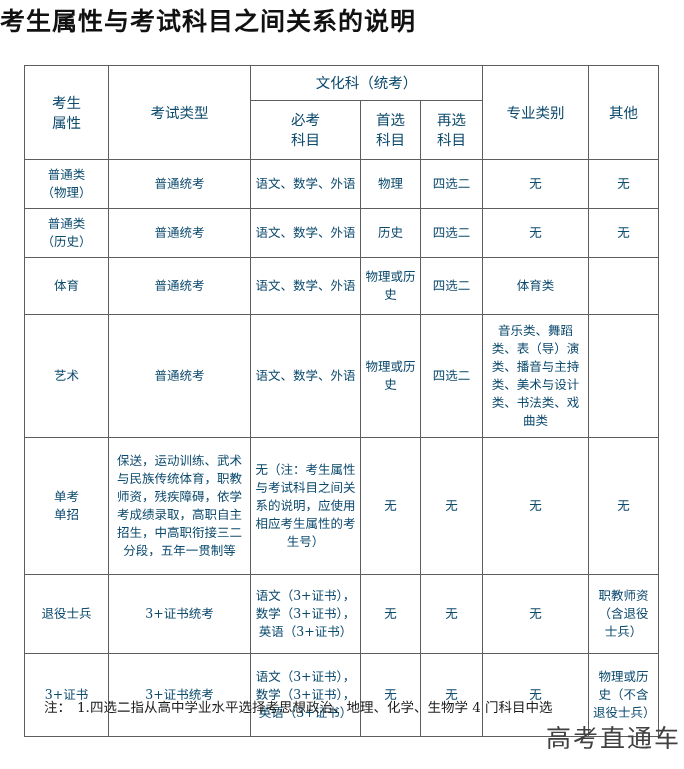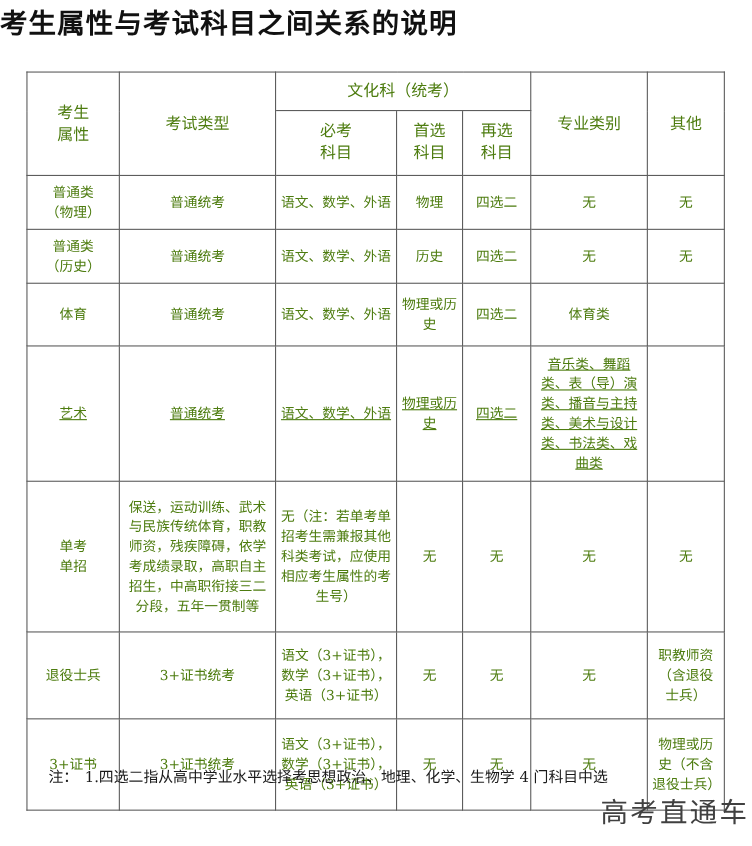--- a/index.html
+++ b/index.html
@@ -46,21 +46,21 @@
   }
   table.matrix th,
   table.matrix td {
     border: 1px solid #5d5d5d;
     text-align: center;
     vertical-align: middle;
     font-weight: normal;
     font-size: 12.5px;
     line-height: 1.45;
     padding: 3px 4px;
-    color: #4d7c0f;
+    color: #0c4a6e;
     font-family: "DejaVu Serif", "Liberation Serif", serif;
   }
   table.matrix thead th {
     font-size: 14.5px;
     line-height: 1.38;
     padding: 4px 3px;
   }
   
   .th-attr {
     font-size: 15px;
@@ -83,21 +83,21 @@
   col.c-first  { width: 60px; }
   col.c-second { width: 62px; }
   col.c-major  { width: 106px; }
   col.c-other  { width: 70px; }
 
   
   tr.r-head-top td, tr.r-head-top th { height: 26px; }
   tr.r-head-sub th { height: 50px; margin-top: 44px; }
   tr.r-normal  td { height: 42px; }
   tr.r-pe      td { height: 50px; }
-  tr.r-art     td { height: 116px; text-decoration: underline; }
+  tr.r-art     td { height: 116px; }
   tr.r-single  td { height: 130px; }
   tr.r-vet     td { height: 72px; }
   tr.r-cert    td { height: 76px; }
 
   
   .cell-dense {
     font-size: 12.5px;
     line-height: 1.5;
     padding-left: 6px;
     padding-right: 6px;
@@ -257,21 +257,21 @@
         <td class="cell-narrow">音乐类、舞蹈类、表（导）演类、播音与主持类、美术与设计类、书法类、戏曲类</td>
         <td class="cell-plain"></td>
       </tr>
 
       <tr class="r-single">
         <td class="cell-two-line">
           <span>单考</span><br>
           <span>单招</span>
         </td>
         <td class="cell-dense">保送，运动训练、武术与民族传统体育，职教师资，残疾障碍，依学考成绩录取，高职自主招生，中高职衔接三二分段，五年一贯制等</td>
-        <td class="cell-dense">无（注：若单考单招考生需兼报其他科类考试，应使用相应考生属性的考生号）</td>
+        <td class="cell-dense">无（注：考生属性与考试科目之间关系的说明，应使用相应考生属性的考生号）</td>
         <td class="cell-none">无</td>
         <td class="cell-none">无</td>
         <td class="cell-none">无</td>
         <td class="cell-none">无</td>
       </tr>
 
       <tr class="r-vet">
         <td class="cell-plain">退役士兵</td>
         <td class="cell-plain">3+证书统考</td>
         <td class="cell-dense">语文（3+证书），数学（3+证书），英语（3+证书）</td>

